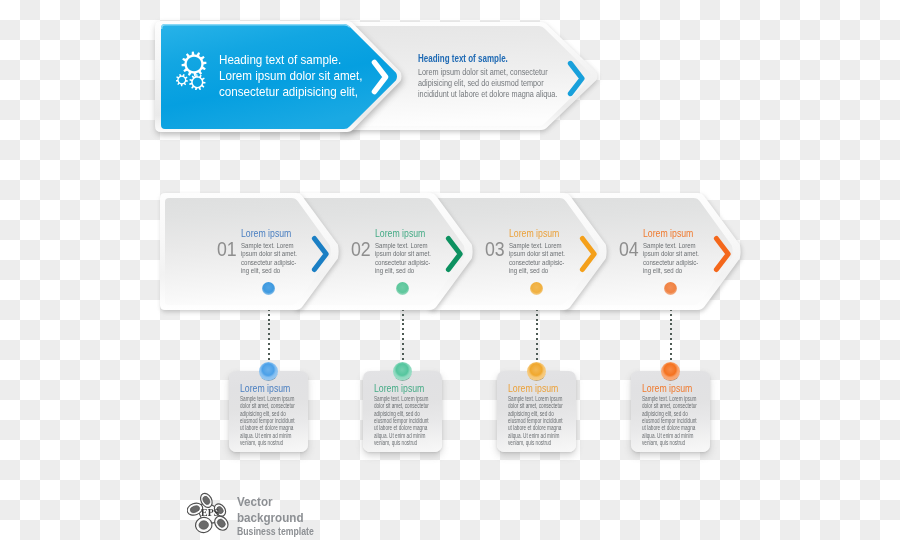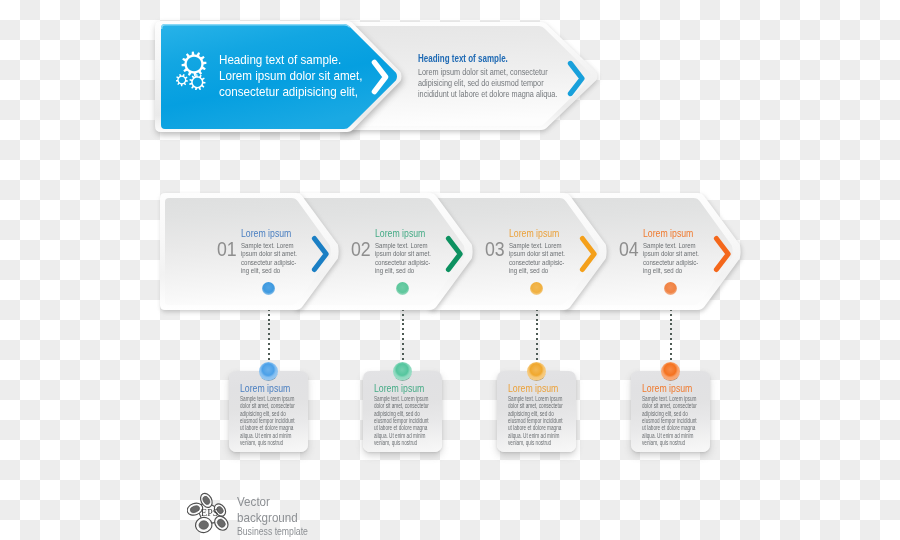--- a/index.html
+++ b/index.html
@@ -96,21 +96,21 @@
   .card-body{
     position:absolute;left:11px;top:24px;
     font-size:6.6px;line-height:7.35px;color:#6b6f72;white-space:nowrap;
     transform:scaleX(.71);transform-origin:0 0;
   }
   .card-dot{
     position:absolute;top:362px;width:19px;height:19px;border-radius:50%;
   }
 
   
-  .footer{position:absolute;left:186px;top:490px;width:200px;height:50px;}
+  .footer{position:absolute;left:186px;top:490px;width:200px;height:50px;font-weight:bold;}
   .logo{position:absolute;left:1px;top:2px;width:48px;height:48px;transform:scale(.88);transform-origin:0 0;}
   .logo svg{display:block;}
   .logo-text{
     position:absolute;left:16px;top:16px;font-size:12.8px;color:#3a3a3a;z-index:5;
     font-family:"Liberation Serif",serif;transform:scaleX(.88);transform-origin:0 0;
   }
   .footer-text{position:absolute;left:51px;top:4px;color:#8d9094;}
   .f1{font-size:13.6px;line-height:16px;transform:scaleX(.855);transform-origin:0 0;}
   .f2{font-size:13.6px;line-height:16px;transform:scaleX(.855);transform-origin:0 0;}
   .f3{font-size:10.1px;line-height:11.5px;transform:scaleX(.86);transform-origin:0 0;}

